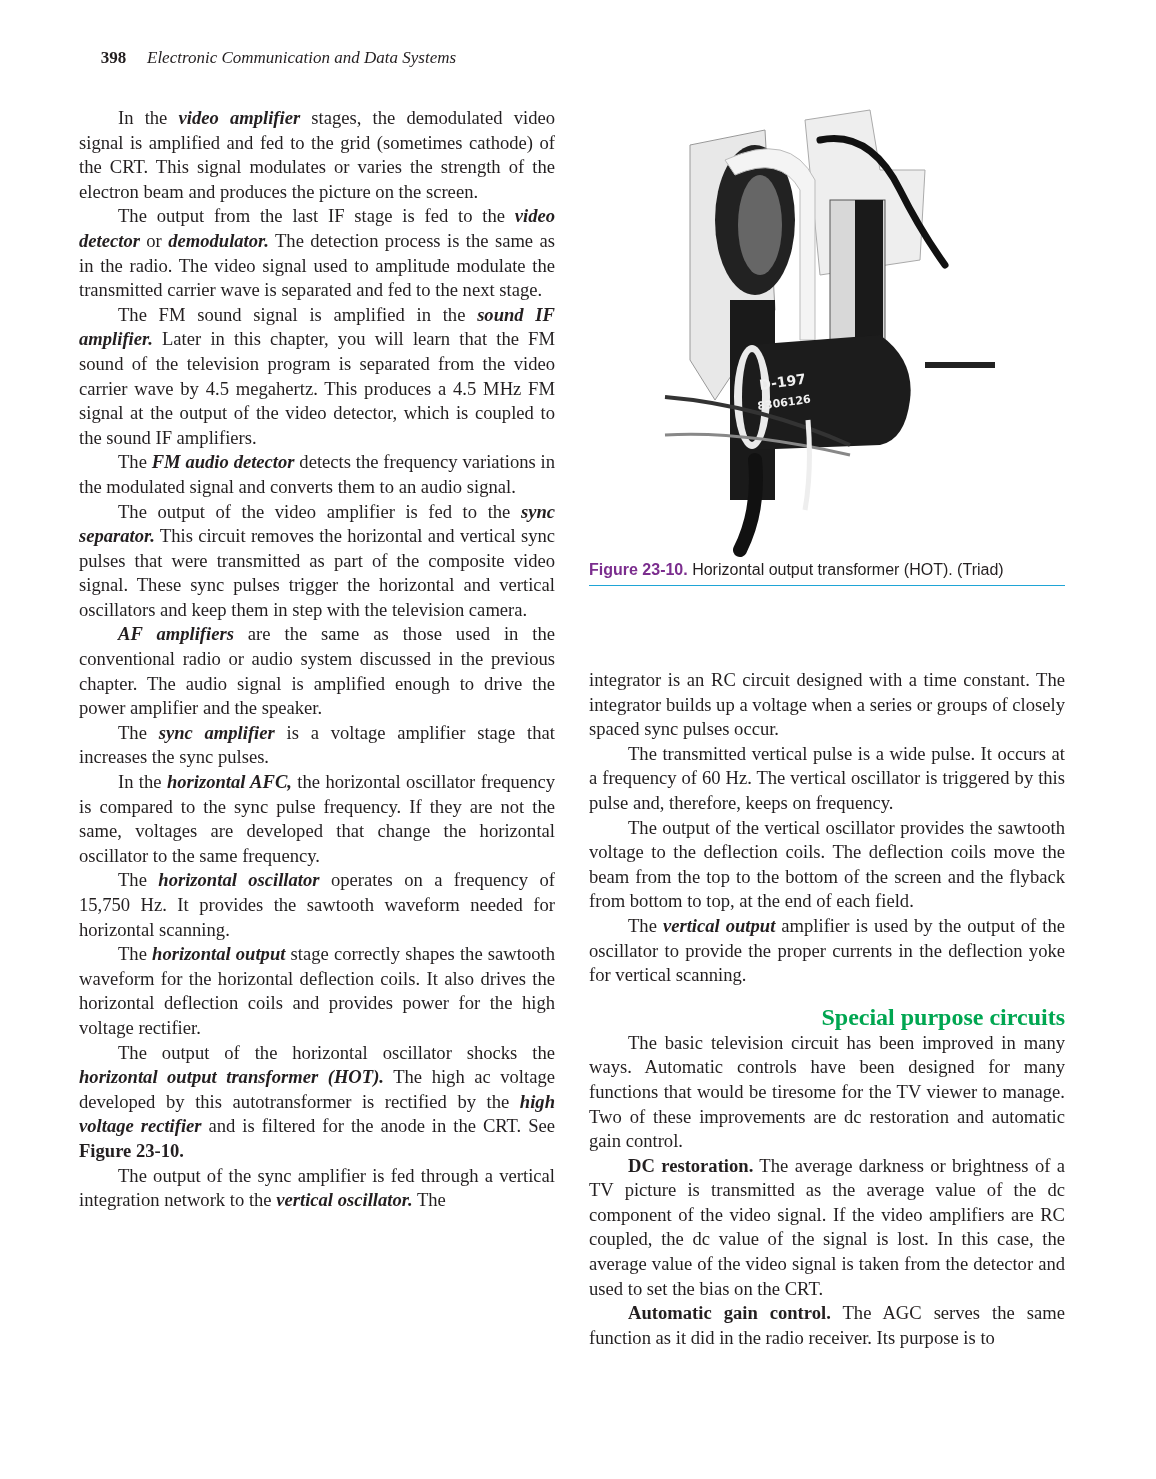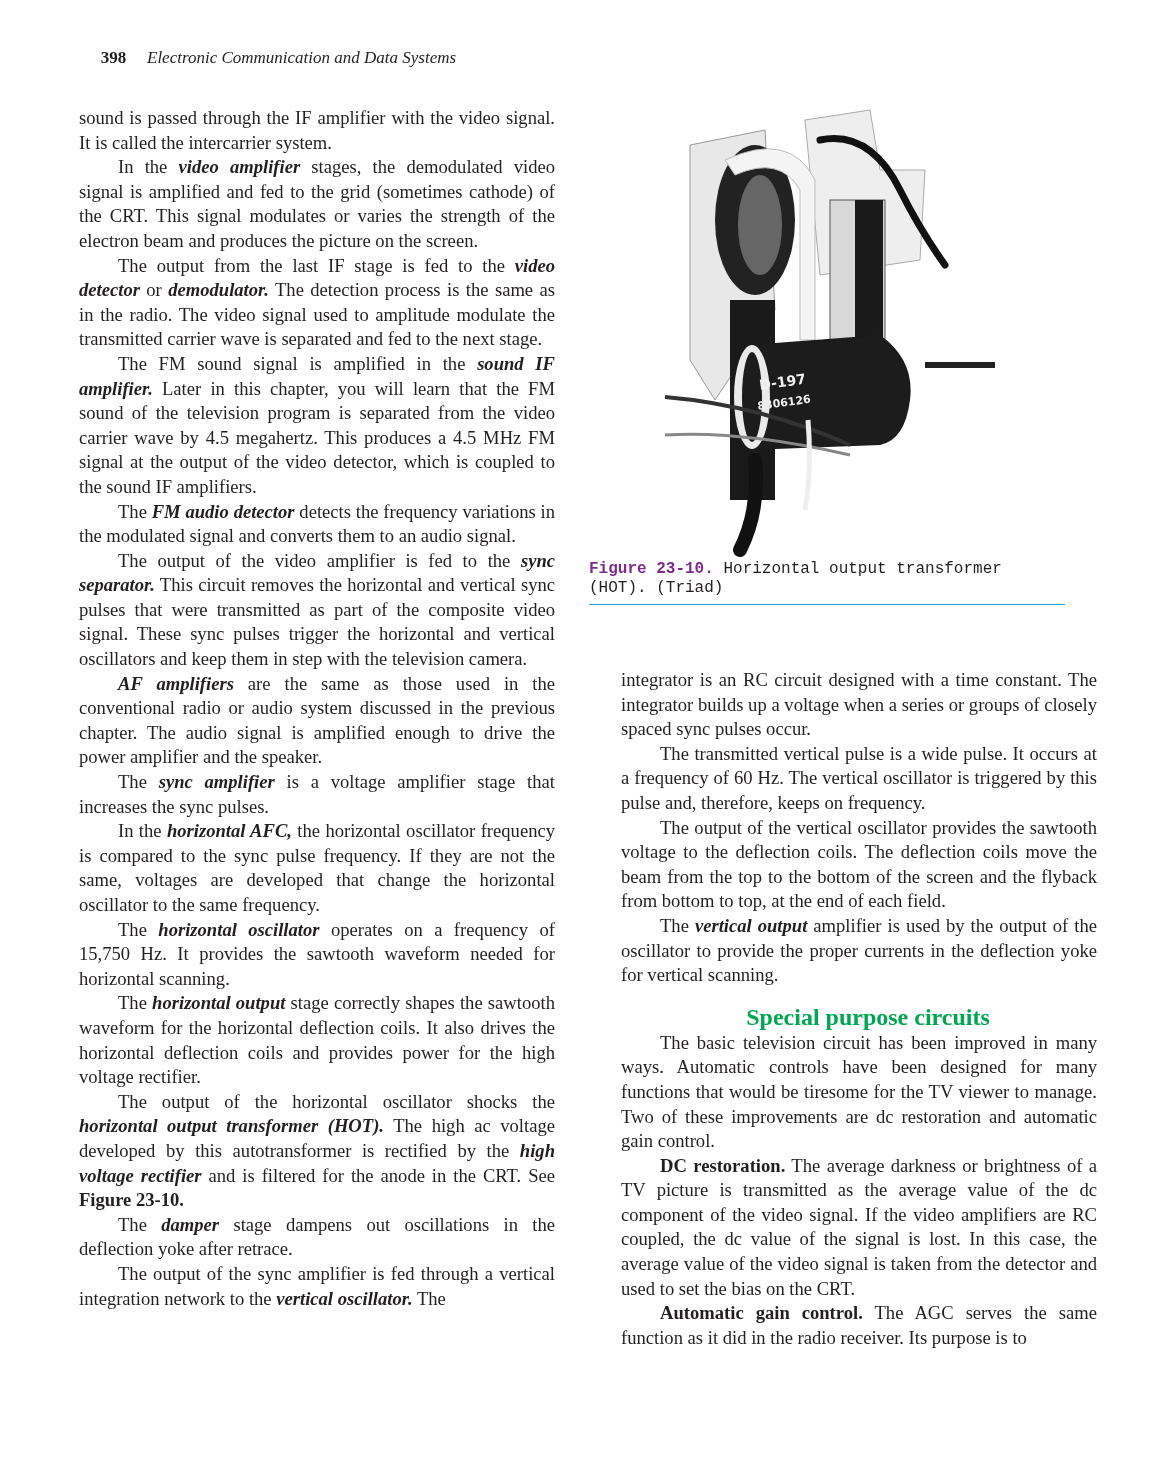--- a/index.html
+++ b/index.html
@@ -2,52 +2,50 @@
 <html><head>
 <meta charset="utf-8">
 <style>
   html, body { margin: 0; padding: 0; background: #ffffff; }
   body { width: 1156px; height: 1479px; position: relative; overflow: hidden; font-family: "Liberation Serif", "DejaVu Serif", serif; color: #231f20; }
   .header { position: absolute; left: 80px; top: 48px; font-size: 17px; display: flex; align-items: baseline; text-align: center; }
   .page-num { font-weight: bold; width: 67px; }
   .running-title { font-style: italic; }
   .col { position: absolute; top: 106px; width: 476px; font-size: 18.6px; line-height: 24.6px; text-align: justify; }
   .col-left { left: 79px; }
-  .col-right { left: 621px; top: 668px; }
+  .col-right { left: 589px; top: 668px; }
   .col p { margin: 0; text-indent: 39px; }
   .col p.noindent { text-indent: 0; }
   .bi { font-weight: bold; font-style: italic; }
   .bold { font-weight: bold; font-family: Liberation Serif, serif; }
-  .section-heading { color: #00a651; font-weight: bold; font-size: 24px; line-height: 26px; margin: 16px 0 1px 18px; text-indent: 0 !important; text-align: center; }
+  .section-heading { color: #00a651; font-weight: bold; font-size: 24px; line-height: 26px; margin: 16px 0 1px 18px; text-indent: 0 !important; text-align: right; }
   .figure { position: absolute; left: 640px; top: 100px; width: 380px; height: 460px; }
-  .caption { position: absolute; left: 589px; top: 560px; width: 476px; font-family: Liberation Mono, monospace; font-size: 16px; line-height: 19px; color: #231f20; padding-bottom: 6px; border-bottom: 1.5px solid #1fa5d6; }
+  .caption { position: absolute; left: 589px; top: 560px; width: 476px; font-family: Liberation Sans, sans-serif; font-size: 16px; line-height: 19px; color: #231f20; padding-bottom: 6px; border-bottom: 1.5px solid #1fa5d6; }
   .fig-label { color: #7b2d8e; font-weight: bold; }
 </style>
 </head>
 <body>
 
 <div class="header">
   <span class="page-num">398</span>
   <span class="running-title">Electronic Communication and Data Systems</span>
 </div>
 
 <div class="col col-left">
-  <p class="noindent">sound is passed through the IF amplifier with the video signal. It is called the intercarrier system.</p>
   <p><span>In the </span><span class="bi">video amplifier</span><span> stages, the demodulated video signal is amplified and fed to the grid (sometimes cathode) of the CRT. This signal modulates or varies the strength of the electron beam and produces the picture on the screen.</span></p>
   <p><span>The output from the last IF stage is fed to the </span><span class="bi">video detector</span><span> or </span><span class="bi">demodulator.</span><span> The detection process is the same as in the radio. The video signal used to amplitude modulate the transmitted carrier wave is separated and fed to the next stage.</span></p>
   <p><span>The FM sound signal is amplified in the </span><span class="bi">sound IF amplifier.</span><span> Later in this chapter, you will learn that the FM sound of the television program is separated from the video carrier wave by 4.5 megahertz. This produces a 4.5 MHz FM signal at the output of the video detector, which is coupled to the sound IF amplifiers.</span></p>
   <p><span>The </span><span class="bi">FM audio detector</span><span> detects the frequency variations in the modulated signal and converts them to an audio signal.</span></p>
   <p><span>The output of the video amplifier is fed to the </span><span class="bi">sync separator.</span><span> This circuit removes the horizontal and vertical sync pulses that were transmitted as part of the composite video signal. These sync pulses trigger the horizontal and vertical oscillators and keep them in step with the television camera.</span></p>
   <p><span class="bi">AF amplifiers</span><span> are the same as those used in the conventional radio or audio system discussed in the previous chapter. The audio signal is amplified enough to drive the power amplifier and the speaker.</span></p>
   <p><span>The </span><span class="bi">sync amplifier</span><span> is a voltage amplifier stage that increases the sync pulses.</span></p>
   <p><span>In the </span><span class="bi">horizontal AFC,</span><span> the horizontal oscillator frequency is compared to the sync pulse frequency. If they are not the same, voltages are developed that change the horizontal oscillator to the same frequency.</span></p>
   <p><span>The </span><span class="bi">horizontal oscillator</span><span> operates on a frequency of 15,750 Hz. It provides the sawtooth waveform needed for horizontal scanning.</span></p>
   <p><span>The </span><span class="bi">horizontal output</span><span> stage correctly shapes the sawtooth waveform for the horizontal deflection coils. It also drives the horizontal deflection coils and provides power for the high voltage rectifier.</span></p>
   <p><span>The output of the horizontal oscillator shocks the </span><span class="bi">horizontal output transformer (HOT).</span><span> The high ac voltage developed by this autotransformer is rectified by the </span><span class="bi">high voltage rectifier</span><span> and is filtered for the anode in the CRT. See </span><span class="bold">Figure 23-10.</span></p>
-  <p><span>The </span><span class="bi">damper</span><span> stage dampens out oscillations in the deflection yoke after retrace.</span></p>
   <p><span>The output of the sync amplifier is fed through a vertical integration network to the </span><span class="bi">vertical oscillator.</span><span> The</span></p>
 </div>
 
 <div class="figure">
   <svg width="380" height="460" viewBox="0 0 380 460">
 
     <polygon points="50,45 125,30 135,210 75,300 50,260" fill="#e8e8e8" stroke="#999" stroke-width="1"></polygon>
     <polygon points="165,20 230,10 240,70 285,70 280,160 180,175" fill="#eeeeee" stroke="#aaa" stroke-width="1"></polygon>
 
     <ellipse cx="115" cy="120" rx="40" ry="75" fill="#222"></ellipse>

